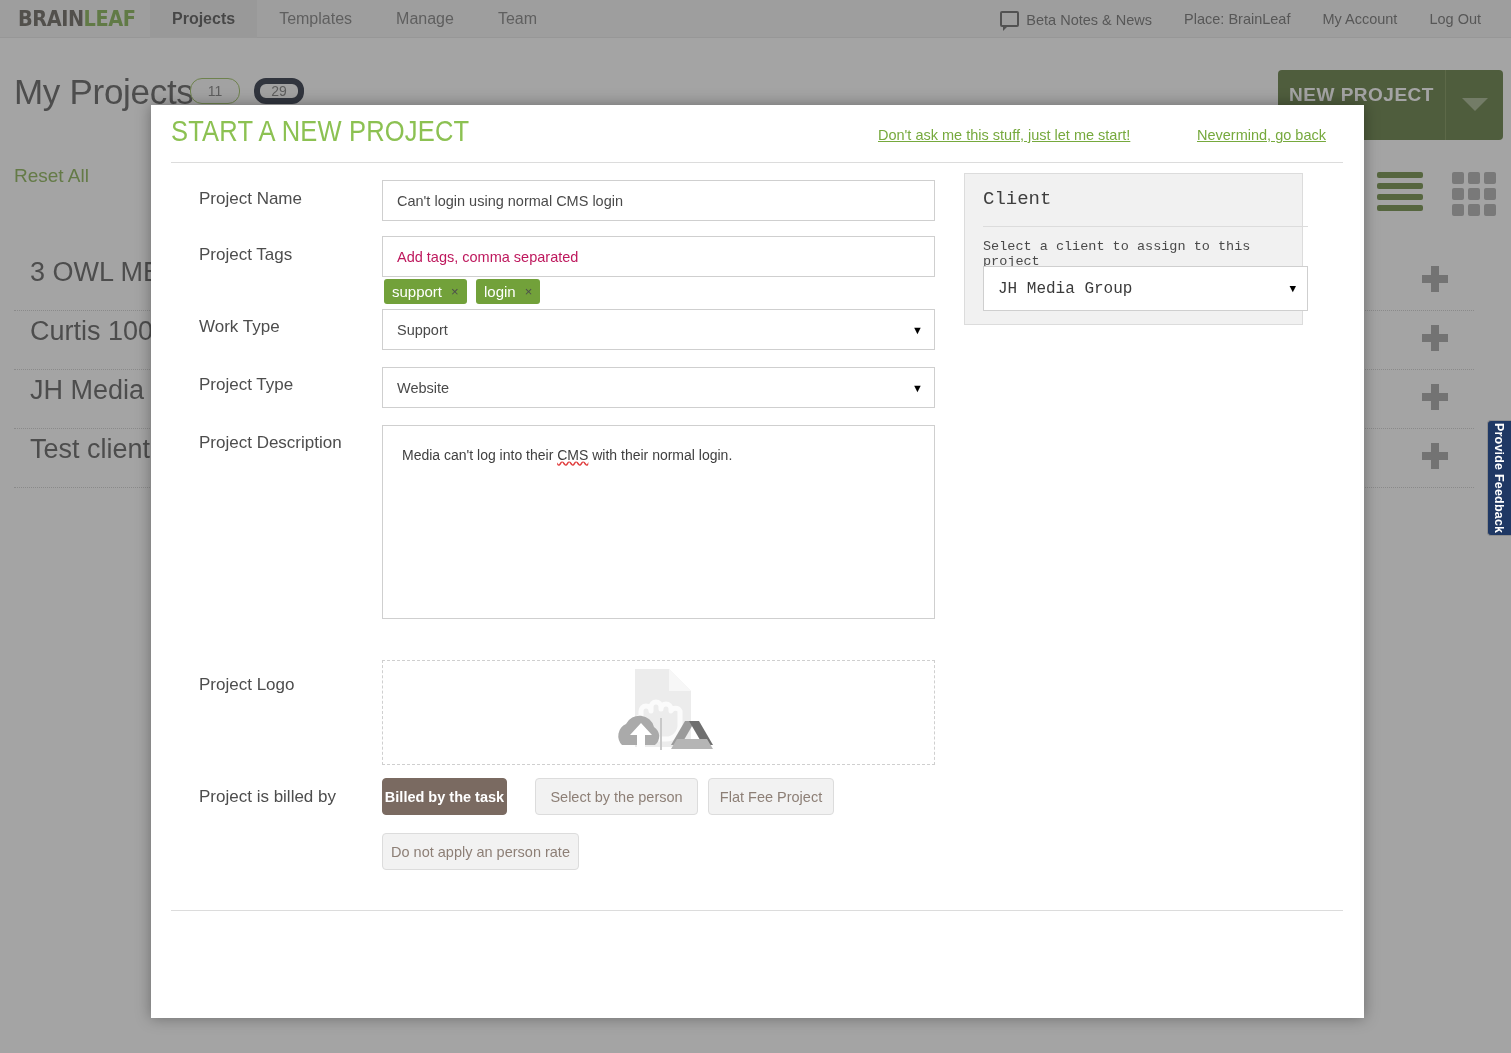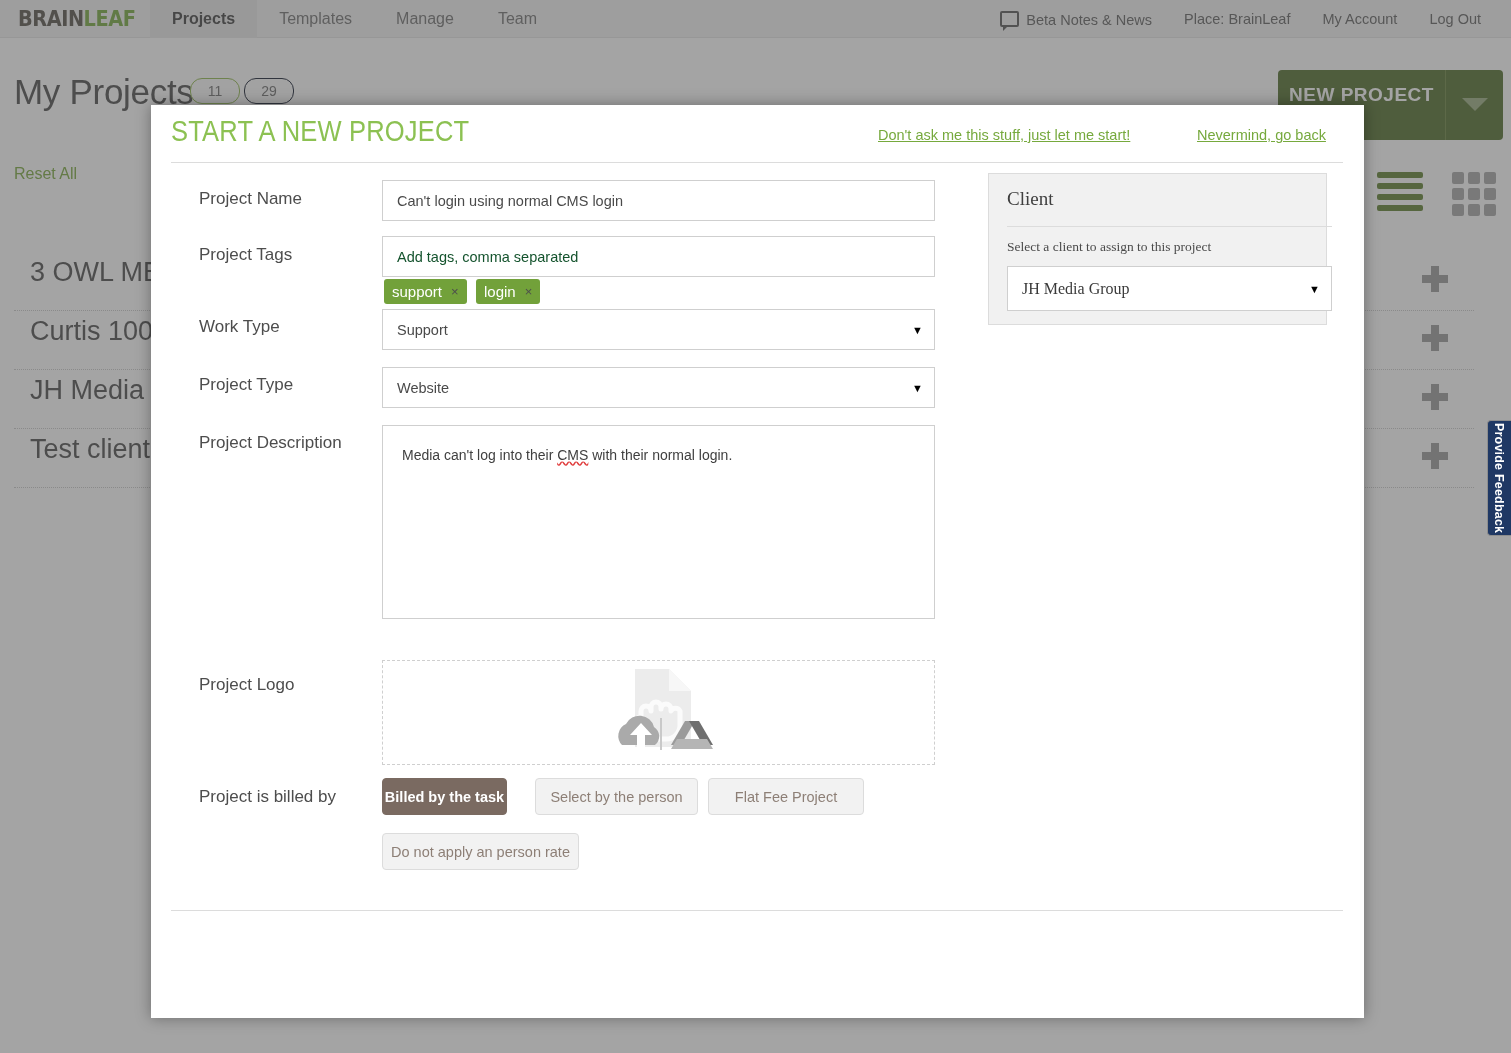--- a/index.html
+++ b/index.html
@@ -115,26 +115,26 @@
     border-radius: 12px;
     background: #fbfbfb;
     display: flex;
     align-items: center;
     justify-content: center;
     font-size: 14px;
     color: #6c6c6c;
     box-sizing: border-box;
   }
   #badge-11 { left: 190px; border: 1px solid #8fb84b; }
-  #badge-29 { left: 244px; border: 1px solid #0f172a; }
+  #badge-29 { left: 254px; border: 6px solid #0f172a; }
 
   .reset-all {
     position: absolute;
     left: 14px; top: 165px;
-    font-size: 16px;
+    font-size: 19px;
     color: #79a83c;
     cursor: pointer;
   }
 
   
   .new-project-btn {
     position: absolute;
     right: 66px; top: 70px;
     width: 167px; height: 70px;
     background: #4e6b28;
@@ -313,21 +313,21 @@
     width: 553px;
     background: #ffffff;
     border: 1px solid #cfcfcf;
     box-sizing: border-box;
     font-size: 14.5px;
     color: #4a4a4a;
     padding: 0 14px;
     display: flex;
     align-items: center;
   }
-  .field.placeholder { color: #14532d; }
+  .field.placeholder { color: #be185d; }
 
   .select-field { cursor: pointer; }
   .select-caret {
     position: absolute;
     right: 11px; top: 50%;
     transform: translateY(-50%);
     font-size: 11px;
     color: #000;
     line-height: 1;
   }
@@ -421,26 +421,26 @@
     font-weight: bold;
     display: flex;
     align-items: center;
     justify-content: center;
     cursor: pointer;
   }
 
   
   .client-panel {
     position: absolute;
-    left: 837px; top: 68px;
+    left: 813px; top: 68px;
     width: 339px; height: 152px;
     background: #f1f1f1;
     border: 1px solid #dcdcdc;
     box-sizing: border-box;
-    font-family: Liberation Serif, serif;
+    font-family: Liberation Mono, monospace;
   }
   .client-heading {
     position: absolute;
     left: 18px; top: 14px;
     font-size: 19px;
     color: #3f3f3f;
   }
   .client-divider {
     position: absolute;
     left: 18px; top: 52px;
@@ -601,21 +601,21 @@
         <path d="M302 60 l-14 24 h10 l14 -24 z" fill="#9b9b9b"></path>
         <path d="M316 60 l14 24 h-10 l-14 -24 z" fill="#6f6f6f"></path>
         <path d="M288 88 h42 l-6 -10 h-30 z" fill="#b5b5b5"></path>
       </g>
     </svg>
   </div>
 
   <div class="form-label" style="top:682px">Project is billed by</div>
   <div class="bill-btn active" style="left:231px;top:673px;width:125px">Billed by the task</div>
   <div class="bill-btn idle" style="left:384px;top:673px;width:163px">Select by the person</div>
-  <div class="bill-btn idle" style="left:557px;top:673px;width:156px">Flat Fee Project</div>
+  <div class="bill-btn idle" style="left:557px;top:673px;width:126px">Flat Fee Project</div>
   <div class="bill-btn idle" style="left:231px;top:728px;width:197px">Do not apply an person rate</div>
 
   <div class="modal-rule2"></div>
 
   <div class="client-panel">
     <div class="client-heading">Client</div>
     <div class="client-divider"></div>
     <div class="client-sub">Select a client to assign to this project</div>
     <div class="client-select">
       <span>JH Media Group</span>

